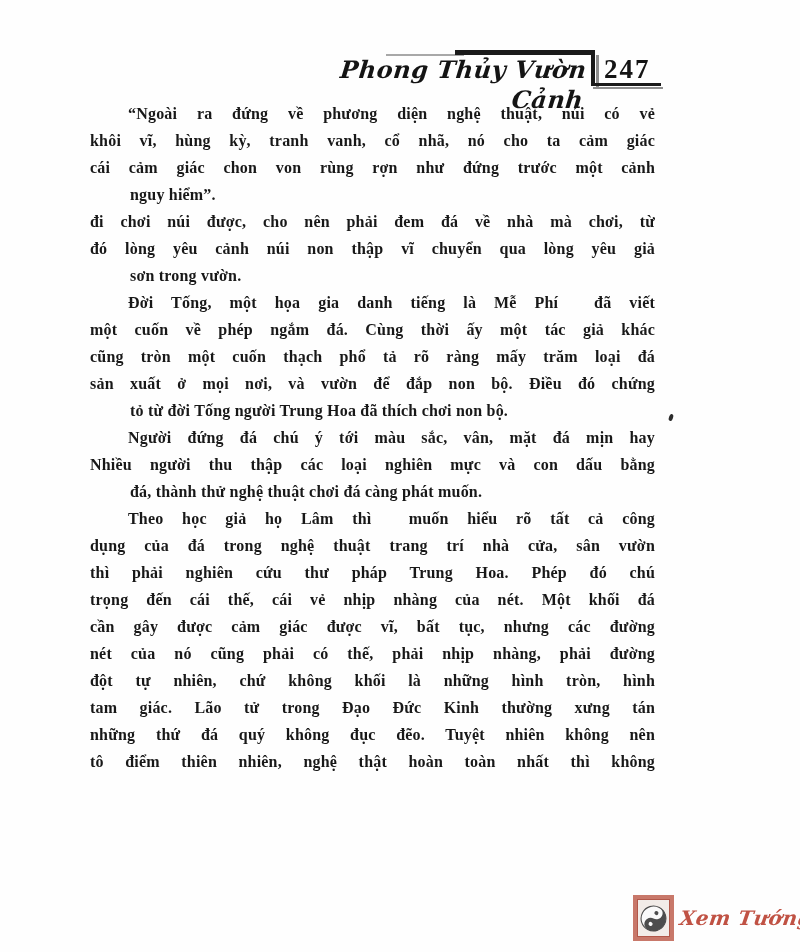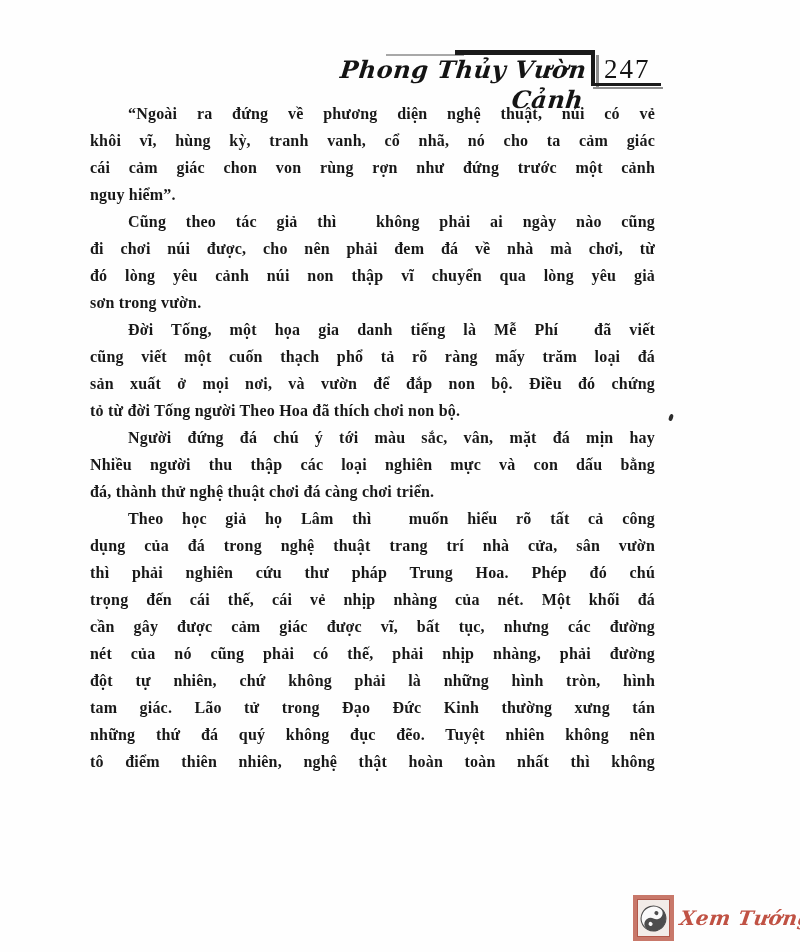--- a/index.html
+++ b/index.html
@@ -26,36 +26,36 @@
     font-family:"DejaVu Serif", serif;
     font-style:italic; font-weight:bold;
     font-size:24px; line-height:30px;
     color:#141414;
     letter-spacing:0.5px;
     transform: skewX(-6deg);
   }
   .hdr-page-num {
     position:absolute; left:604px; top:54px;
     font-family:"Liberation Serif", serif;
-    font-weight:normal; font-size:27px; line-height:30px;
+    font-weight:bold; font-size:27px; line-height:30px;
     letter-spacing:2px; color:#141414;
   }
 
   
   .body-text {
     position:absolute; left:90px; top:100px; width:565px;
     font-size:16px; font-weight:600;
     letter-spacing:0.2px;
   }
   .line {
     height:27px; line-height:27px;
     text-align:justify; text-align-last:justify;
   }
   .line.first    { padding-left:38px; }
-  .line.para-end { text-align-last:left; }
+  .line.para-end { text-align-last:left;margin-left:40px; }
 
   
   .speck { position:absolute; left:669px; top:414px; width:4px; height:7px;
            background:#2c2c2c; border-radius:45%; transform:rotate(18deg); }
 
   
   .watermark { position:absolute; left:633px; top:895px; display:flex; align-items:center; }
   .yy-box {
     width:41px; height:46px; box-sizing:border-box;
     border:4px solid #c8786a; background:#f2ece8;
@@ -89,44 +89,44 @@
   <div class="hdr-page-num">247</div>
 
   <div class="body-text">
       <div>
         <div class="line first">“Ngoài ra đứng về phương diện nghệ thuật, núi có vẻ</div>
         <div class="line">khôi vĩ, hùng kỳ, tranh vanh, cổ nhã, nó cho ta cảm giác</div>
         <div class="line">cái cảm giác chon von rùng rợn như đứng trước một cảnh</div>
         <div class="line para-end">nguy hiểm”.</div>
       </div>
       <div>
-        <div class="line first">Cũng theo tác giả thì&nbsp; không phải ai ngày nào cũng</div>
         <div class="line">đi chơi núi được, cho nên phải đem đá về nhà mà chơi, từ</div>
         <div class="line">đó lòng yêu cảnh núi non thập vĩ chuyển qua lòng yêu giả</div>
         <div class="line para-end">sơn trong vườn.</div>
       </div>
       <div>
         <div class="line first">Đời Tống, một họa gia danh tiếng là Mễ Phí&nbsp; đã viết</div>
-        <div class="line">cũng viết một cuốn thạch phổ tả rõ ràng mấy trăm loại đá</div>
+        <div class="line">một cuốn về phép ngắm đá. Cùng thời ấy một tác giả khác</div>
+        <div class="line">cũng tròn một cuốn thạch phổ tả rõ ràng mấy trăm loại đá</div>
         <div class="line">sản xuất ở mọi nơi, và vườn để đắp non bộ. Điều đó chứng</div>
-        <div class="line para-end">tỏ từ đời Tống người Theo Hoa đã thích chơi non bộ.</div>
+        <div class="line para-end">tỏ từ đời Tống người Trung Hoa đã thích chơi non bộ.</div>
       </div>
       <div>
         <div class="line first">Người đứng đá chú ý tới màu sắc, vân, mặt đá mịn hay</div>
         <div class="line">Nhiều người thu thập các loại nghiên mực và con dấu bằng</div>
-        <div class="line para-end">đá, thành thử nghệ thuật chơi đá càng chơi triển.</div>
+        <div class="line para-end">đá, thành thử nghệ thuật chơi đá càng phát muốn.</div>
       </div>
       <div>
         <div class="line first">Theo học giả họ Lâm thì&nbsp; muốn hiểu rõ tất cả công</div>
         <div class="line">dụng của đá trong nghệ thuật trang trí nhà cửa, sân vườn</div>
         <div class="line">thì phải nghiên cứu thư pháp Trung Hoa. Phép đó chú</div>
         <div class="line">trọng đến cái thế, cái vẻ nhịp nhàng của nét. Một khối đá</div>
         <div class="line">cần gây được cảm giác được vĩ, bất tục, nhưng các đường</div>
         <div class="line">nét của nó cũng phải có thế, phải nhịp nhàng, phải đường</div>
-        <div class="line">đột tự nhiên, chứ không phải là những hình tròn, hình</div>
+        <div class="line">đột tự nhiên, chứ không khối là những hình tròn, hình</div>
         <div class="line">tam giác. Lão tử trong Đạo Đức Kinh thường xưng tán</div>
         <div class="line">những thứ đá quý không đục đẽo. Tuyệt nhiên không nên</div>
         <div class="line">tô điểm thiên nhiên, nghệ thật hoàn toàn nhất thì không</div>
       </div>
     </div>
 
   <div class="speck"></div>
 
   <div class="watermark">
     <div class="yy-box">

